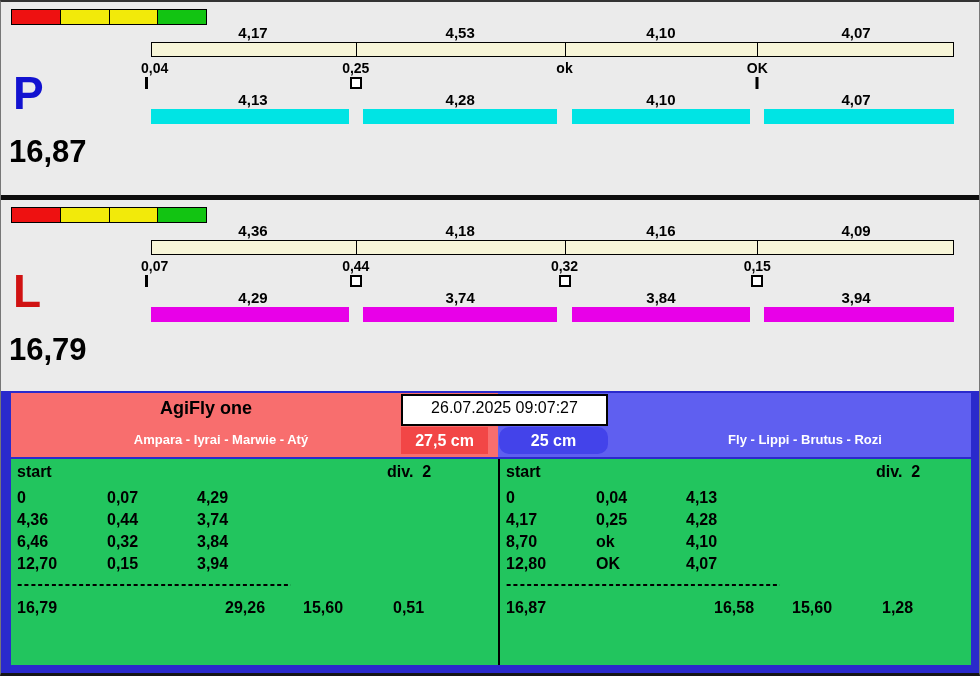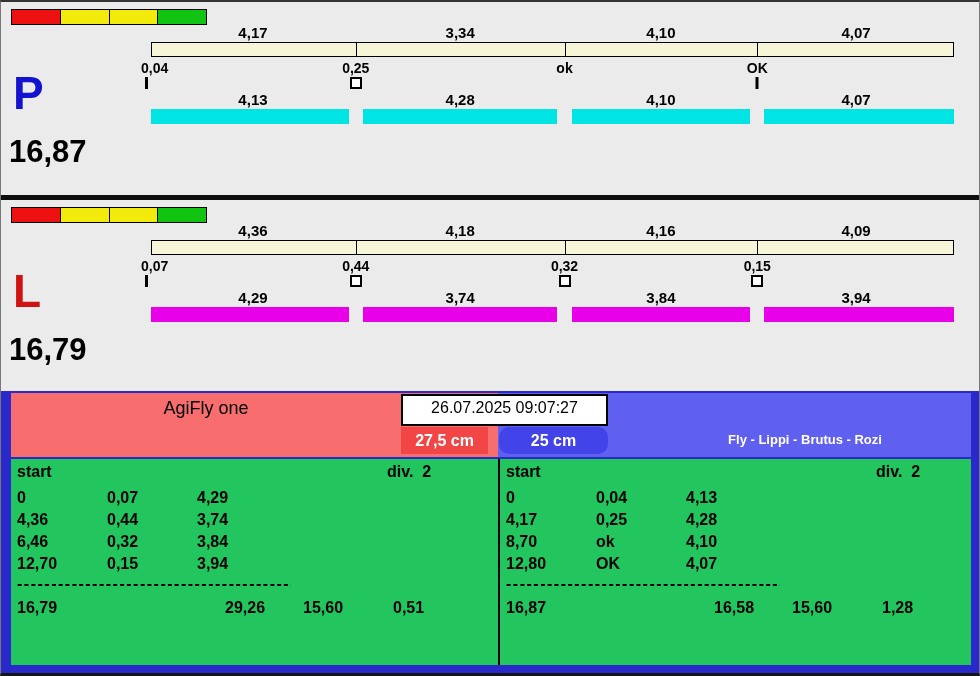--- a/index.html
+++ b/index.html
@@ -56,21 +56,21 @@
   .rb1{left:0;     width:24.6%}
   .rb2{left:26.4%; width:24.2%}
   .rb3{left:52.4%; width:22.2%}
   .rb4{left:76.4%; width:23.6%}
 
   
   .bottom { position:absolute; left:0; top:389px; width:100%; height:284px; background:#2a2acc; }
   .hdr { position:absolute; top:2px; height:64px; }
   .hdr-left  { left:10px;  width:487px; }
   .hdr-right { left:497px; width:473px; }
-  .team-name { position:absolute; top:7px; font-size:18px; font-weight:normal; color:#000; text-align:center; }
+  .team-name { position:absolute; top:7px; font-size:18px; font-weight:bold; color:#000; text-align:center; }
   .tn-left  { left:10px;  width:390px; }
   .tn-right { left:607px; width:363px; }
   .team-members { position:absolute; top:41px; font-size:13px; font-weight:bold; color:#fff; text-align:center; }
   .tm-left  { left:10px;  width:420px; }
   .tm-right { left:607px; width:363px;padding-left:31px; }
   .datebox { position:absolute; left:400px; top:3px; width:207px; height:32px; background:#fff;
              border:2px solid #000; font-size:16px; text-align:center; line-height:24px; }
   .cmbox { position:absolute; top:36px; height:27px; color:#fff; font-weight:bold; font-size:16px;
            text-align:center; line-height:27px; }
   .cm-left  { left:400px; width:87px; }
@@ -101,21 +101,21 @@
     <span class="light" style="background: rgb(238, 17, 17);"></span>
     <span class="light" style="background: rgb(242, 234, 10);"></span>
     <span class="light" style="background: rgb(242, 234, 10);"></span>
     <span class="light" style="background: rgb(18, 196, 18);"></span>
   </div>
   <div class="letter" style="color: rgb(18, 18, 208);">P</div>
   <div class="total">16,87</div>
   <div class="track">
     <div class="vals top">
       <span class="v c1">4,17</span>
-      <span class="v c2">3,34</span>
+      <span class="v c2">4,53</span>
       <span class="v c3">4,10</span>
       <span class="v c4">4,07</span>
     </div>
     <div class="bar">
       <i class="d d1"></i>
       <i class="d d2"></i>
       <i class="d d3"></i>
     </div>
     <div class="marks">
       <span class="m m0">0,04</span>
@@ -191,20 +191,21 @@
       <span class="rb rb3" style="background: rgb(232, 0, 232);"></span>
       <span class="rb rb4" style="background: rgb(232, 0, 232);"></span>
     </div>
   </div>
 </section>
 
 <section class="bottom">
   <div class="hdr hdr-left" style="background: rgb(248, 110, 110);"></div>
   <div class="hdr hdr-right" style="background: rgb(95, 95, 240);"></div>
   <div class="team-name tn-left">AgiFly one</div>
+  <div class="team-members tm-left">Ampara - Iyrai - Marwie - Atý</div>
   <div class="team-members tm-right">Fly - Lippi - Brutus - Rozi</div>
   <div class="datebox">26.07.2025 09:07:27</div>
   <div class="cmbox cm-left" style="background: rgb(242, 70, 70);">27,5 cm</div>
   <div class="cmbox cm-right" style="background: rgb(67, 67, 234); border-radius: 10px;">25 cm</div>
 
   <div class="tables">
     <div class="tdiv"></div>
 
     <div class="ttable ttable-left">
       <span class="t-start">start</span>

